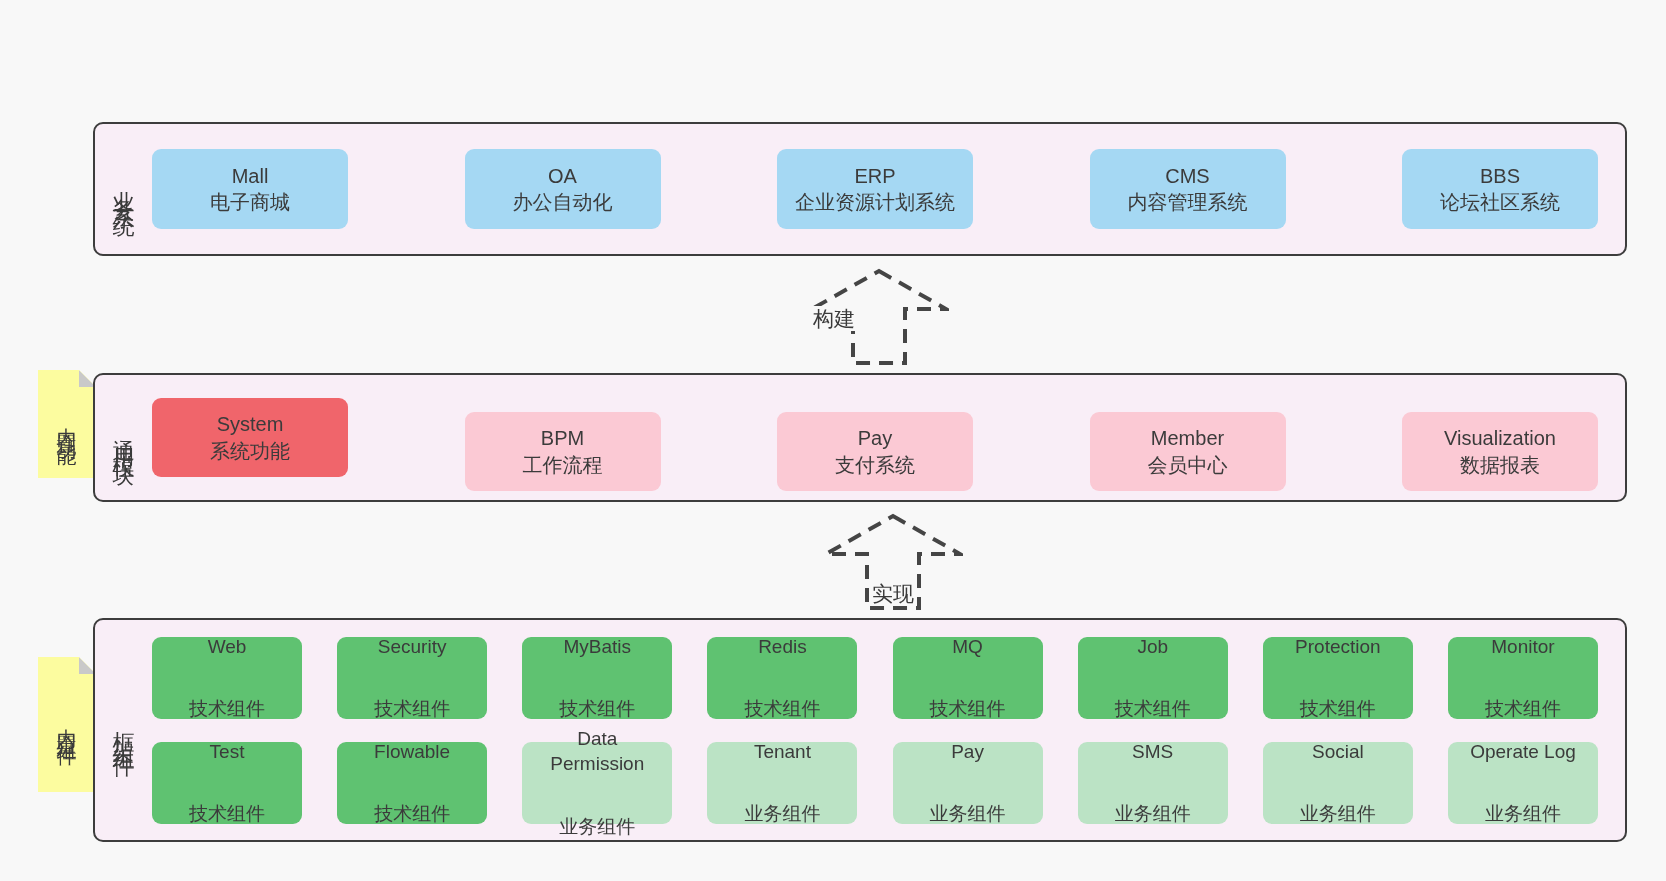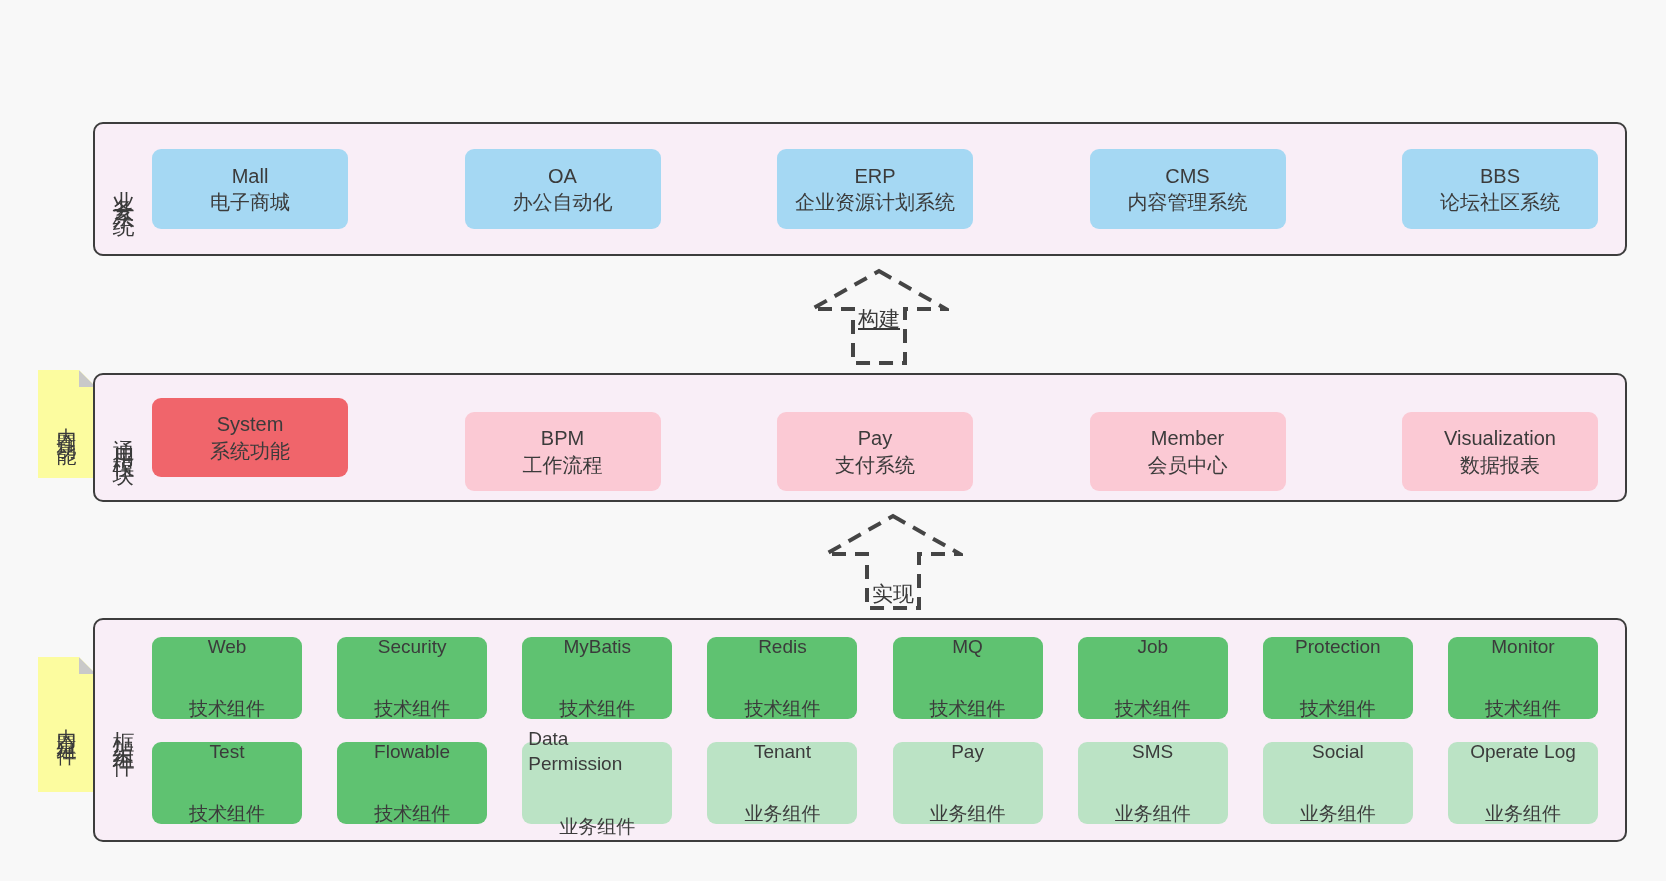--- a/index.html
+++ b/index.html
@@ -69,20 +69,21 @@
   }
 
   
   .box {
     box-sizing: border-box;
     border-radius: 9px;
     display: flex;
     flex-direction: column;
     align-items: center;
     justify-content: center;
+    text-align: center;
     font-size: 20px;
     line-height: 1.32;
     color: #3b3b3b;
     padding: 2px 6px;
   }
   .band-1 .box { width: 196px; height: 80px; }
   .band-2 .box { width: 196px; height: 79px; }
   .band-3 .box { width: 150px; height: 82px; font-size: 19px; gap: 37px; }
 
   .box.blue       { background: #a5d8f3; }
@@ -133,21 +134,21 @@
     stroke-width: 4;
     stroke-dasharray: 14 9;
   }
   .arrow-label {
     position: absolute;
     width: 140px;
     text-align: center;
     font-size: 21px;
     z-index: 3;
   }
-  .arrow-label-1 { left: 809px; top: 305px; text-decoration: underline; }
+  .arrow-label-1 { left: 764px; top: 305px; }
   .arrow-label-2 { left: 823px; top: 580px; }
   .arrow-label span {
     background: #f8f8f8;
     padding: 1px 3px;
   }
 </style>
 </head>
 <body>
 
 <div class="canvas">

